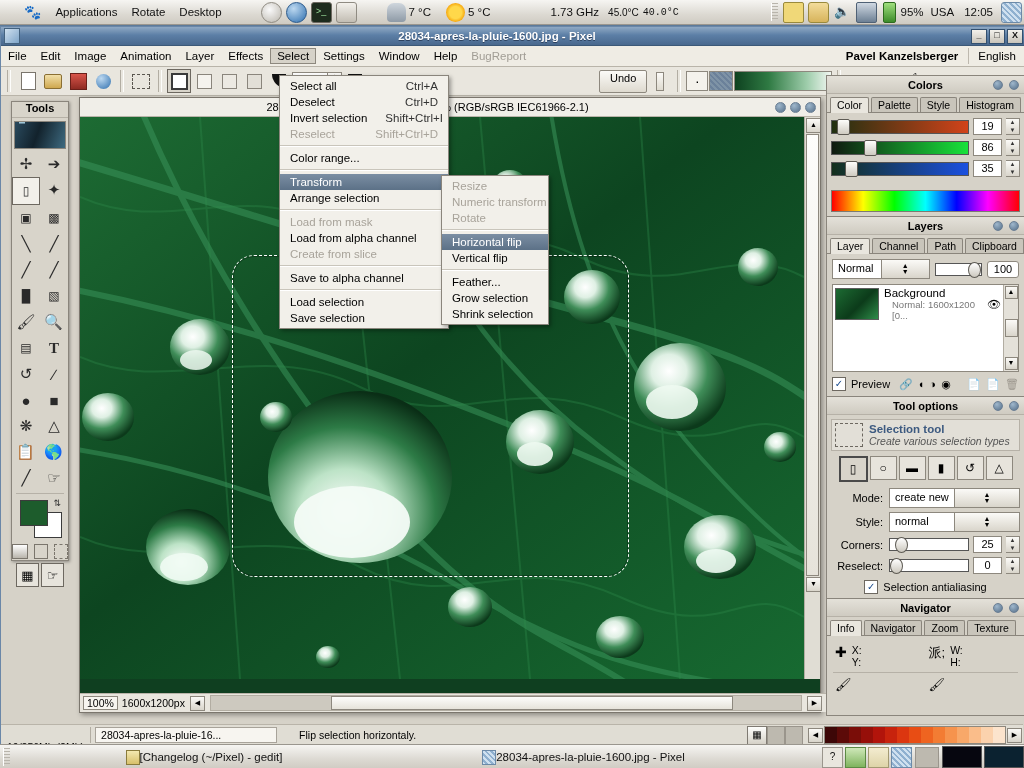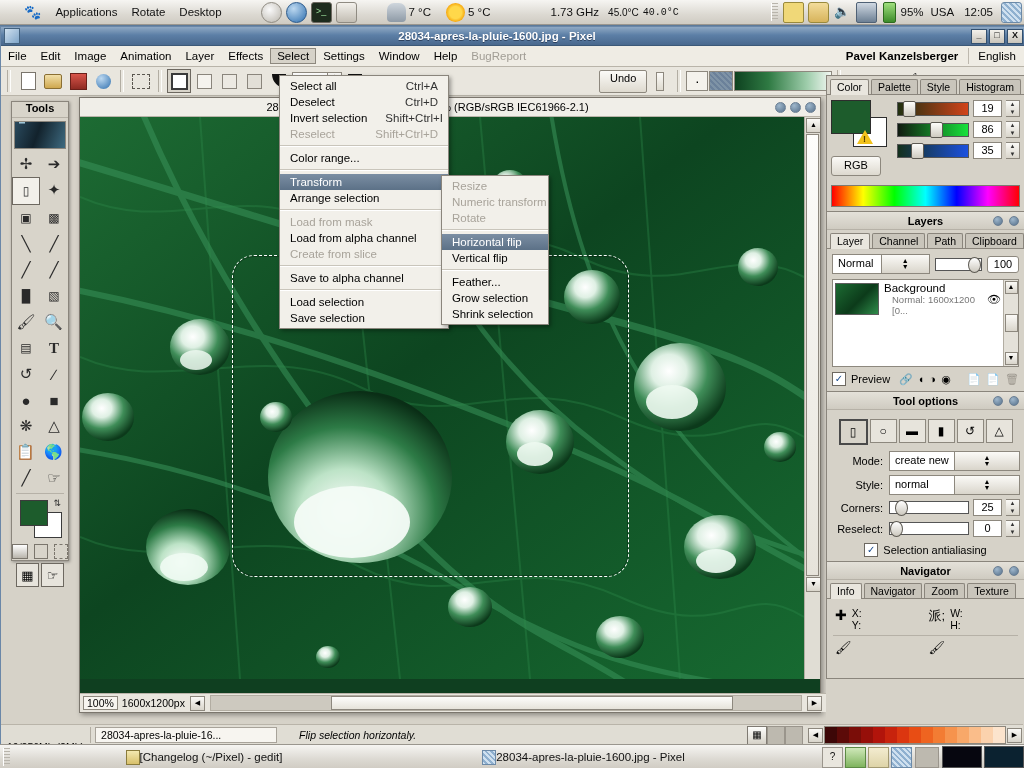--- a/index.html
+++ b/index.html
@@ -180,21 +180,21 @@
   .box{width:12px;height:12px;border:1px solid #6d6860;background:#fff;
      font-size:10px;line-height:11px;text-align:center;color:#184a8c;}
   .inforow{display:flex;gap:6px;align-items:flex-start;padding:4px 2px;font-size:10.5px;}
   .inforow .c{flex:1;display:flex;gap:5px;}
 
   
   .appstatus{position:absolute;left:0;bottom:0;width:1022px;height:20px;background:#e0ddd4;
     border-top:1px solid #b9b4a9;display:flex;align-items:center;font-size:10.5px;gap:0;}
   .asmem{padding:0 6px;margin-top:24px;}
   .asfile{border:1px solid #a8a39a;background:#f7f5f0;padding:1px 5px;margin:0 4px;min-width:170px;}
-  .ashint{flex:1;padding-left:18px;font-style:italic;}
+  .ashint{flex:1;padding-left:18px;}
   .palstrip{display:flex;height:16px;border:1px solid #8d887e;}
   .palstrip i{display:block;width:12px;height:100%;}
 
   
   .menu{position:absolute;background:#f2f0ea;border:1px solid #8a857c;
     box-shadow:2px 2px 4px rgba(0,0,0,.35);padding:2px 0;font-size:11.5px;z-index:50;}
   .menu .row{display:flex;align-items:center;padding:2px 10px;white-space:nowrap;gap:18px;}
   .menu .row .lb{flex:1;}
   .menu .row .ac{color:#333;}
   .menu .row.dim .lb,.menu .row.dim .ac{color:#a8a39a;}
@@ -466,35 +466,34 @@
         <span style="flex:1;height:14px;background:#cdc9bf;border:1px solid #b2ada2;position:relative;">
           <span class="sthumb" style="position:absolute;left:120px;top:0;width:400px;height:12px;display:block;"></span>
         </span>
         <span class="sbtn">▶</span>
       </div>
     </div>
 
     <div class="dock" style="top:48px;">
 
       <div class="panel" style="border-top:1px solid #8a857c;">
+        <div class="phd">
+          <span>Colors</span>
+          <span class="dots">
+              <i></i>
+              <i></i>
+            </span>
+        </div>
         <div class="tabs">
           <span class="tab on">Color</span>
           <span class="tab">Palette</span>
           <span class="tab">Style</span>
           <span class="tab">Histogram</span>
         </div>
         <div class="pbody" style="display:flex;gap:6px;padding:5px 4px;">
-          <div style="width:60px;">
-            <div class="fgbg">
-              <div class="b"></div>
-              <div class="a"></div>
-              <div class="warn"></div>
-            </div>
-            <div class="rgbbtn">RGB</div>
-          </div>
           <div style="flex:1;">
             <div class="chan">
               <span class="chanbar r" style="position:relative;">
                   <span class="knob" style="position:absolute;left:5px;top:-2px;"></span>
                 </span>
               <span class="numbox">19</span>
               <span class="spinb" style="height:15px;">
                   <i>▲</i>
                   <i>▼</i>
                 </span>
@@ -585,20 +584,27 @@
 
       <div class="panel">
         <div class="phd">
           <span>Tool options</span>
           <span class="dots">
               <i></i>
               <i></i>
             </span>
         </div>
         <div class="pbody" style="padding:4px;">
+          <div class="toolhint">
+            <span class="ti"></span>
+            <span>
+              <span style="display:block;font-weight:bold;color:#3d5a80;font-size:11.5px;">Selection tool</span>
+              <span style="display:block;font-style:italic;color:#555;font-size:10.5px;">Create various selection types</span>
+            </span>
+          </div>
           <div class="selbtns">
             <div class="on">▯</div>
             <div>○</div>
             <div>▬</div>
             <div>▮</div>
             <div>↺</div>
             <div>△</div>
           </div>
           <div class="opts">
             <span class="lbl">Mode:</span>

